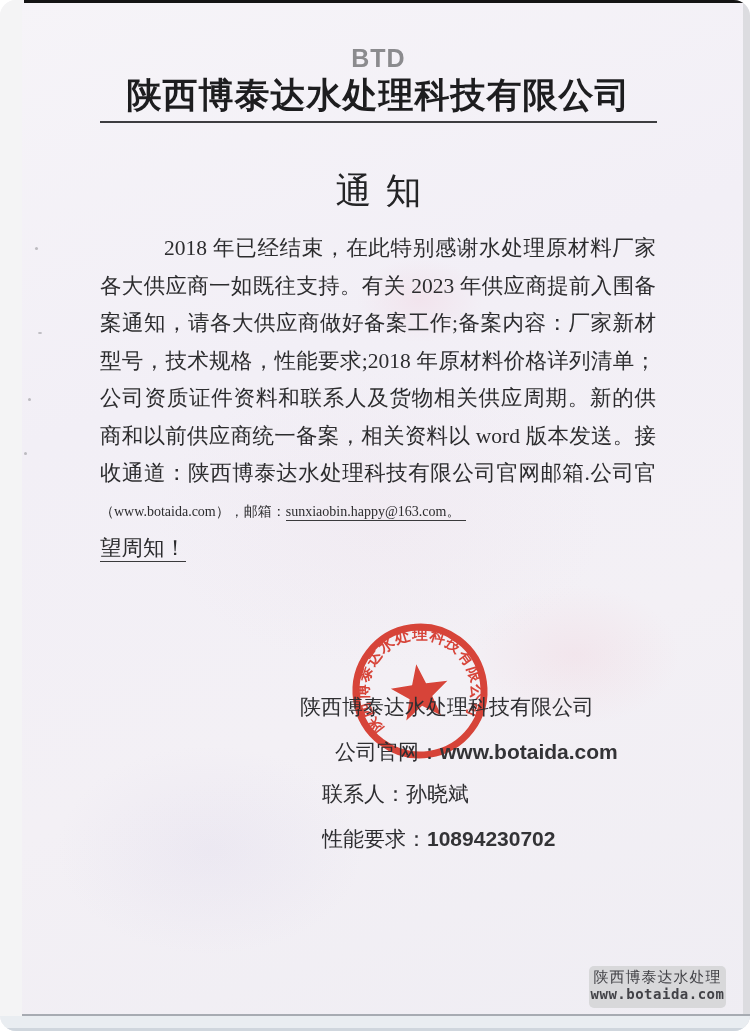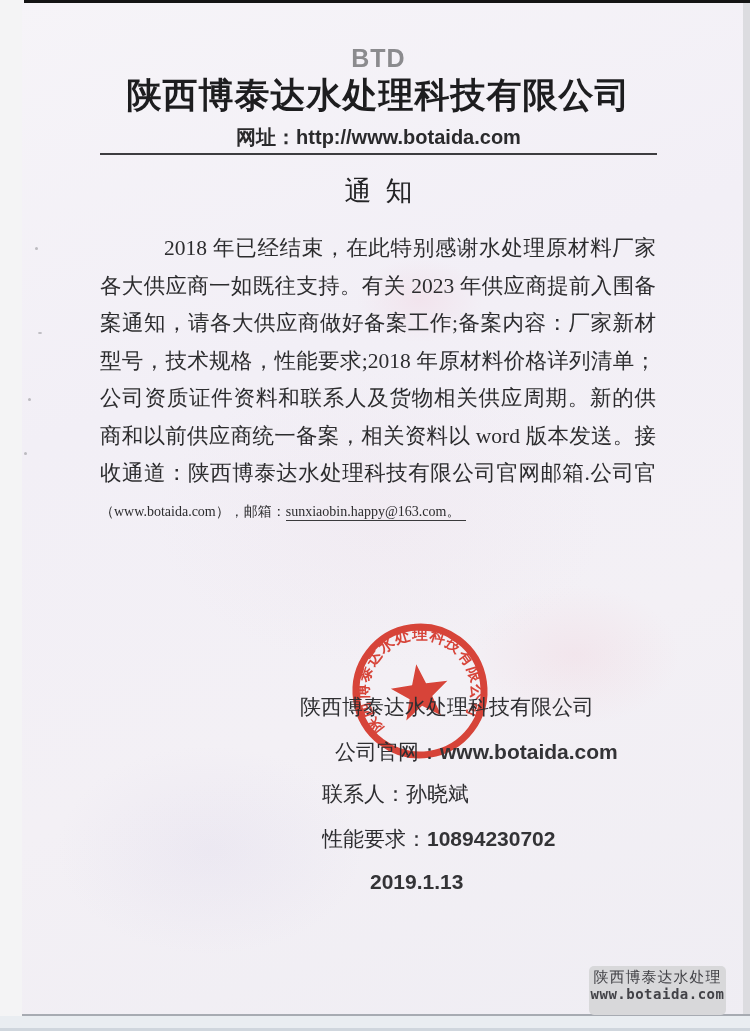--- a/index.html
+++ b/index.html
@@ -1,20 +1,21 @@
 <!DOCTYPE html>
 <html><head>
 <meta charset="utf-8">
 <style>
   * { margin:0; padding:0; box-sizing:border-box; }
   html,body { background:#ffffff; }
   .page {
     position:relative; width:750px; height:1031px; overflow:hidden;
     font-family:"Liberation Serif","DejaVu Serif",serif; color:#2d2d30;
     background:linear-gradient(160deg,#f6f4f8 0%,#f2eff6 35%,#f3f0f5 65%,#efedf3 100%);
+    border-radius:16px;
   }
   .texture {
     position:absolute; inset:0; pointer-events:none;
     background:
       radial-gradient(90px 60px at 420px 300px, rgba(240,170,190,.16), transparent 70%),
       radial-gradient(150px 100px at 575px 655px, rgba(236,168,184,.14), transparent 70%),
       radial-gradient(220px 150px at 210px 850px, rgba(190,180,220,.12), transparent 70%),
       radial-gradient(300px 200px at 380px 520px, rgba(228,200,215,.10), transparent 75%);
   }
   .edge-top { position:absolute; left:24px; top:0; right:0; height:3px; background:#141414; }
@@ -23,21 +24,21 @@
   .edge-bottom-line { position:absolute; left:22px; right:0; top:1014px; height:2px; background:#a7abb2; }
   .edge-bottom-band { position:absolute; left:0; right:0; top:1016px; bottom:0; background:#e9edf1; border-bottom:3px solid #cfd6dd; }
   .speck { position:absolute; width:3px; height:3px; border-radius:50%; background:#8f8f93; opacity:.55; }
 
   .header { position:absolute; left:100px; top:44px; width:557px; text-align:center; }
   .logo { font-family:"Liberation Sans","DejaVu Sans",sans-serif; font-weight:bold; font-size:25px; line-height:28px; color:#8b8b8e; letter-spacing:1px; }
   .company { margin-top:4px; font-size:35px; line-height:40px; font-weight:bold; color:#1d1d1f; letter-spacing:1px; }
   .site { margin-top:10px; font-family:"Liberation Sans","DejaVu Sans",sans-serif; font-size:20px; line-height:22px; font-weight:bold; color:#2a2a2c; }
   .rule { margin-top:5px; height:2px; background:#3d3d40; }
 
-  .title { position:absolute; left:100px; top:170px; width:557px; text-align:center; font-size:27px; line-height:42px; color:#242426; }
+  .title { position:absolute; left:100px; top:170px; width:557px; text-align:center; font-size:36px; line-height:42px; color:#242426; }
   .title span { letter-spacing:14px; margin-right:-14px; }
 
   .body { position:absolute; left:100px; top:230px; width:556px; font-size:21.5px; color:#2c2c2e; }
   .body .line { height:37.5px; line-height:37.5px; overflow:hidden; text-align:justify; text-align-last:justify; text-justify:inter-character; }
   .body .line.indent { text-indent:64px; }
   .body .line.email-line { text-align:left; text-align-last:left; white-space:nowrap; font-size:14px; }
   .body .line.last-line { text-align:left; text-align-last:left; }
   .u { border-bottom:1.5px solid #3a3a3c; padding-bottom:1px; }
   .u-email { padding-right:6px; }
 
@@ -47,21 +48,21 @@
 
   .signature { position:absolute; left:0; top:686px; width:750px; font-size:21px; color:#2e2e31; }
   .sig-line { height:43.5px; line-height:43.5px; overflow:hidden; }
   .sig-company { margin-left:300px; }
   .sig-site { margin-left:335px; }
   .sig-contact { margin-left:322px; }
   .sig-phone { margin-left:322px; }
   .sig-date { margin-left:370px; font-family:"Liberation Sans","DejaVu Sans",sans-serif; font-weight:bold; color:#333336; }
   .latin-bold { font-family:"Liberation Sans","DejaVu Sans",sans-serif; font-weight:bold; color:#333336; }
 
-  .watermark { position:absolute; left:589px; top:966px; width:137px; height:49px; background:#d8d8da; border-radius:5px; text-align:center; color:#424247; padding-top:2px; }
+  .watermark { position:absolute; left:589px; top:966px; width:137px; height:42px; background:#d8d8da; border-radius:5px; text-align:center; color:#424247; padding-top:2px; }
   .wm1 { font-size:15px; line-height:18px; letter-spacing:1px; }
   .wm2 { font-family:"DejaVu Sans Mono","Liberation Mono",monospace; font-size:14px; line-height:16px; font-weight:bold; letter-spacing:0.5px; }
 </style>
 </head>
 <body>
 
 <div class="page">
   <div class="texture"></div>
 
   <div class="edge-left"></div>
@@ -71,55 +72,54 @@
   <div class="edge-bottom-band"></div>
 
   <div class="speck" style="left:35px;top:247px;"></div>
   <div class="speck" style="left:28px;top:398px;"></div>
   <div class="speck" style="left:24px;top:452px;"></div>
   <div class="speck" style="left:38px;top:332px;width:4px;height:2px;"></div>
 
   <div class="header">
     <div class="logo">BTD</div>
     <div class="company">陕西博泰达水处理科技有限公司</div>
-    <div class="site">网址：http://www.botaida.com</div>
     <div class="rule"></div>
   </div>
 
   <div class="title"><span>通知</span></div>
 
   <div class="body">
     <div class="line indent">2018 年已经结束，在此特别感谢水处理原材料厂家及</div>
     <div class="line">各大供应商一如既往支持。有关 2023 年供应商提前入围备</div>
     <div class="line">案通知，请各大供应商做好备案工作;备案内容：厂家新材料</div>
     <div class="line">型号，技术规格，性能要求;2018 年原材料价格详列清单；</div>
     <div class="line">公司资质证件资料和联系人及货物相关供应周期。新的供应</div>
     <div class="line">商和以前供应商统一备案，相关资料以 word 版本发送。接</div>
     <div class="line">收通道：陕西博泰达水处理科技有限公司官网邮箱.公司官网</div>
     <div class="line email-line"><span>（www.botaida.com），邮箱：</span><span class="u u-email">sunxiaobin.happy@163.com。</span></div>
+    <div class="line last-line"><span class="u">望周知！</span></div>
   </div>
 
   <div class="stamp">
     <svg viewBox="0 0 150 150">
       <circle cx="75" cy="75" r="64" fill="none" stroke-width="7" stroke="#e0382a"></circle>
       <polygon points="75,48 82.05,68.29 103.53,68.73 86.41,81.71 92.63,102.27 75,90 57.37,102.27 63.59,81.71 46.47,68.73 67.95,68.29" fill="#e0382a"></polygon>
       <defs>
         <path id="sealArc" d="M 34 107 A 52 52 0 1 1 116 107" fill="none"></path>
       </defs>
       <text fill="#e0382a">
         <textPath href="#sealArc" startOffset="0" textLength="230">陕西博泰达水处理科技有限公司</textPath>
       </text>
     </svg>
   </div>
 
   <div class="signature">
     <div class="sig-line sig-company">陕西博泰达水处理科技有限公司</div>
     <div class="sig-line sig-site"><span>公司官网：</span><span class="latin-bold">www.botaida.com</span></div>
     <div class="sig-line sig-contact"><span>联系人：</span><span>孙晓斌</span></div>
     <div class="sig-line sig-phone"><span>性能要求：</span><span class="latin-bold">10894230702</span></div>
-    <div class="sig-line sig-date">2019.1.13</div>
   </div>
 
   <div class="watermark">
     <div class="wm1">陕西博泰达水处理</div>
     <div class="wm2">www.botaida.com</div>
   </div>
 </div>
 
 </body></html>

